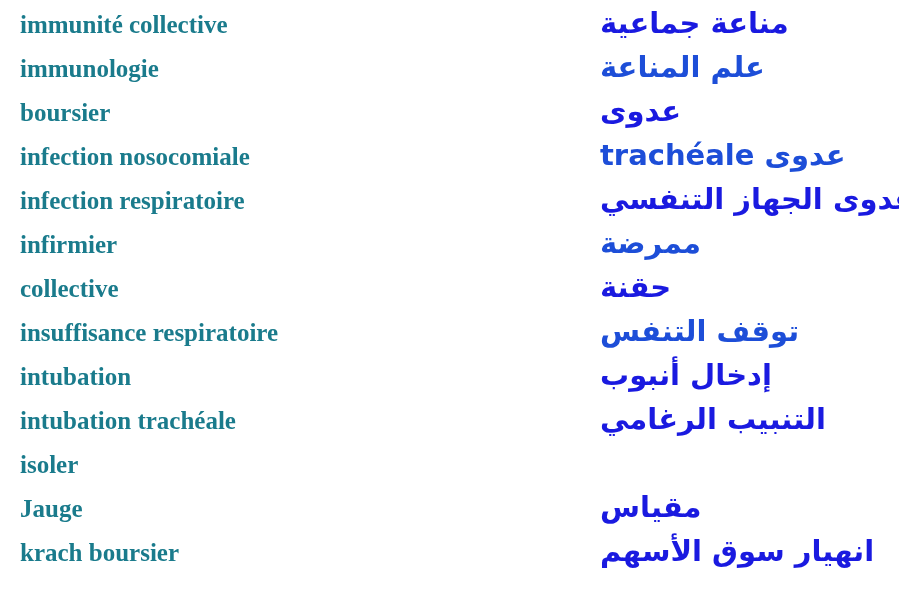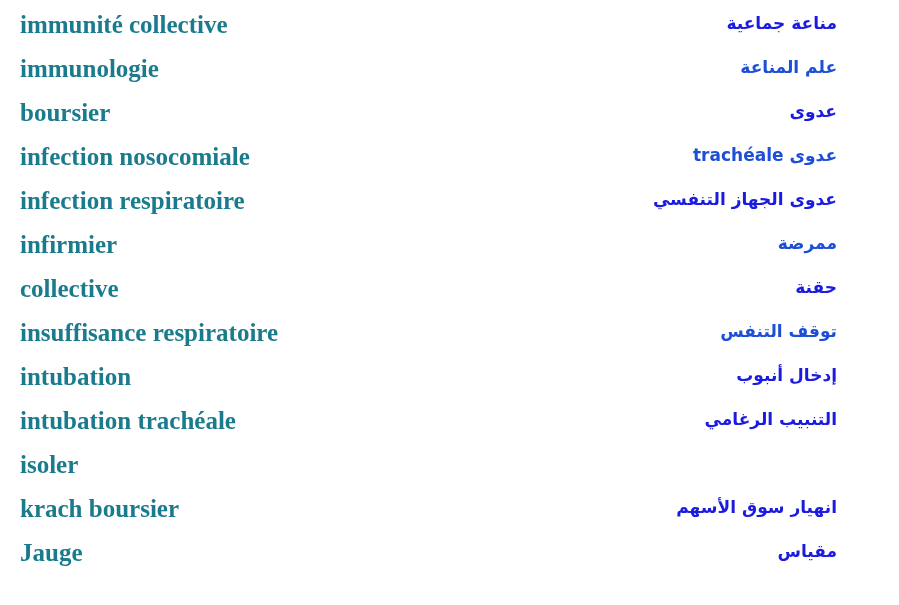--- a/index.html
+++ b/index.html
@@ -44,24 +44,24 @@
     line-height: 1;
     color: #1a7b8c;
     white-space: nowrap;
     text-align: left;
   }
   .term-ar {
     flex: 1 1 auto;
     box-sizing: border-box;
     padding-right: 50px;
     direction: rtl;
-    text-align: right;
+    text-align: left;
     font-family: "DejaVu Sans", "Liberation Sans", sans-serif;
     font-weight: bold;
-    font-size: 17px;
+    font-size: 29px;
     line-height: 1.15;
     white-space: nowrap;
   }
   .ar-blue { color: #1a1ae0; }
   .ar-red  { color: #1d4ed8; }
 </style>
 </head>
 <body>
 
 <div class="glossary" id="glossary-root">
@@ -102,20 +102,20 @@
       <div class="term-ar ar-blue" dir="rtl" lang="ar">إدخال أنبوب</div>
     </div>
     <div class="row">
       <div class="term-fr">intubation trachéale</div>
       <div class="term-ar ar-blue" dir="rtl" lang="ar">التنبيب الرغامي</div>
     </div>
     <div class="row">
       <div class="term-fr">isoler</div>
     </div>
     <div class="row">
+      <div class="term-fr">Jauge</div>
+      <div class="term-ar ar-blue" dir="rtl" lang="ar">مقياس</div>
+    </div>
+    <div class="row">
       <div class="term-fr">krach boursier</div>
       <div class="term-ar ar-blue" dir="rtl" lang="ar">انهيار سوق الأسهم</div>
-    </div>
-    <div class="row">
-      <div class="term-fr">Jauge</div>
-      <div class="term-ar ar-blue" dir="rtl" lang="ar">مقياس</div>
     </div>
   </div>
 
 </body></html>

